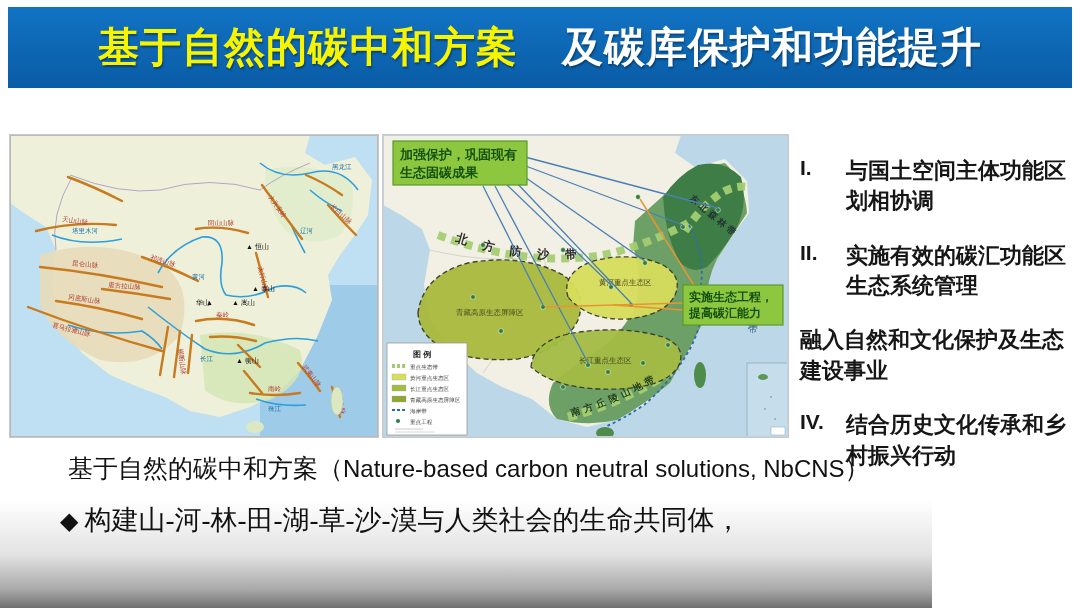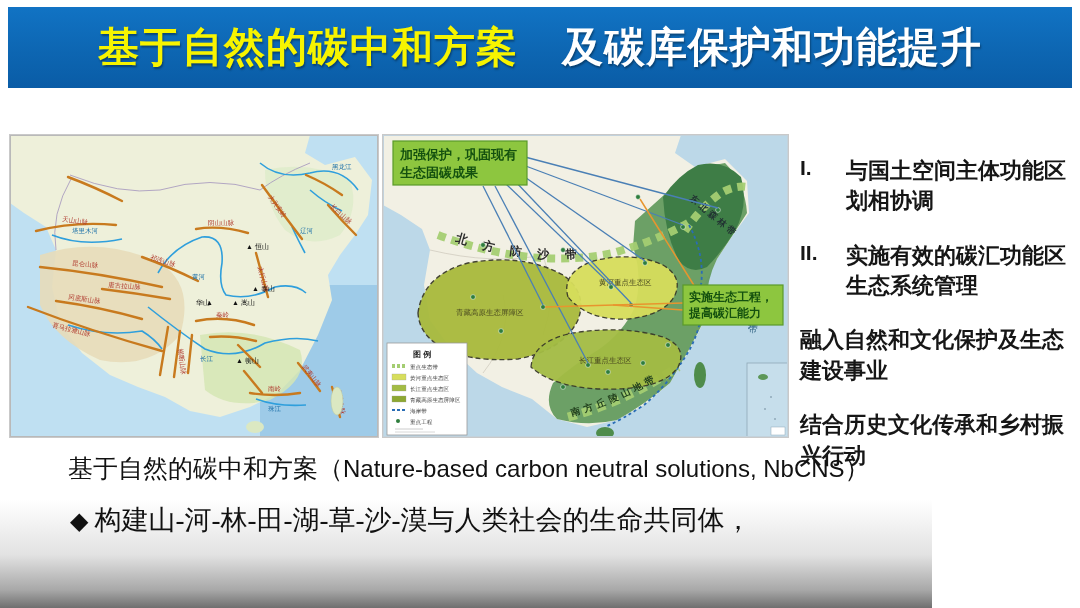--- a/index.html
+++ b/index.html
@@ -24,21 +24,21 @@
   .rlist{position:absolute;left:800px;top:156px;width:272px;
          font-family:"Liberation Serif","DejaVu Serif",serif;
          font-weight:bold;color:#161616;}
   .rlist-item{display:flex;margin-bottom:24px;}
   .rlist-num{width:46px;flex:0 0 46px;font-size:21px;font-family:"Liberation Sans",sans-serif;}
   .rlist-text{font-size:22px;line-height:1.38;}
   
   .intro{position:absolute;left:68px;top:452px;font-size:25px;color:#111;
          font-family:"Liberation Serif","DejaVu Serif",serif;white-space:nowrap;}
   .intro .en{font-family:"Liberation Sans","DejaVu Sans",sans-serif;font-weight:normal;font-size:24px;}
-  .bullet-line{position:absolute;left:70px;font-size:27px;color:#111;
+  .bullet-line{position:absolute;left:60px;font-size:27px;color:#111;
                font-family:"Liberation Serif","DejaVu Serif",serif;white-space:nowrap;}
   .bullet-line .glyph{font-family:"DejaVu Sans",sans-serif;font-size:24px;margin-right:6px;}
   .b1{top:502px;} .b2{top:552px;}
 </style>
 </head>
 <body>
 
 <div class="slide">
 
   <div class="header">
@@ -284,20 +284,21 @@
       <div class="rlist-text">与国土空间主体功能区划相协调</div>
     </div>
     <div class="rlist-item">
       <div class="rlist-num">II.</div>
       <div class="rlist-text">实施有效的碳汇功能区生态系统管理</div>
     </div>
     <div class="rlist-item">
       <div class="rlist-text">融入自然和文化保护及生态建设事业</div>
     </div>
     <div class="rlist-item">
+      <div class="rlist-num">IV.</div>
       <div class="rlist-text">结合历史文化传承和乡村振兴行动</div>
     </div>
   </div>
 
   <div class="intro">
     <span>基于自然的碳中和方案</span><span>（</span><span class="en">Nature-based carbon neutral solutions, NbCNS</span><span>）</span>
   </div>
 
   <div class="bullet-line b1">
     <span class="glyph">◆</span><span>构建山-河-林-田-湖-草-沙-漠与人类社会的生命共同体，</span>

